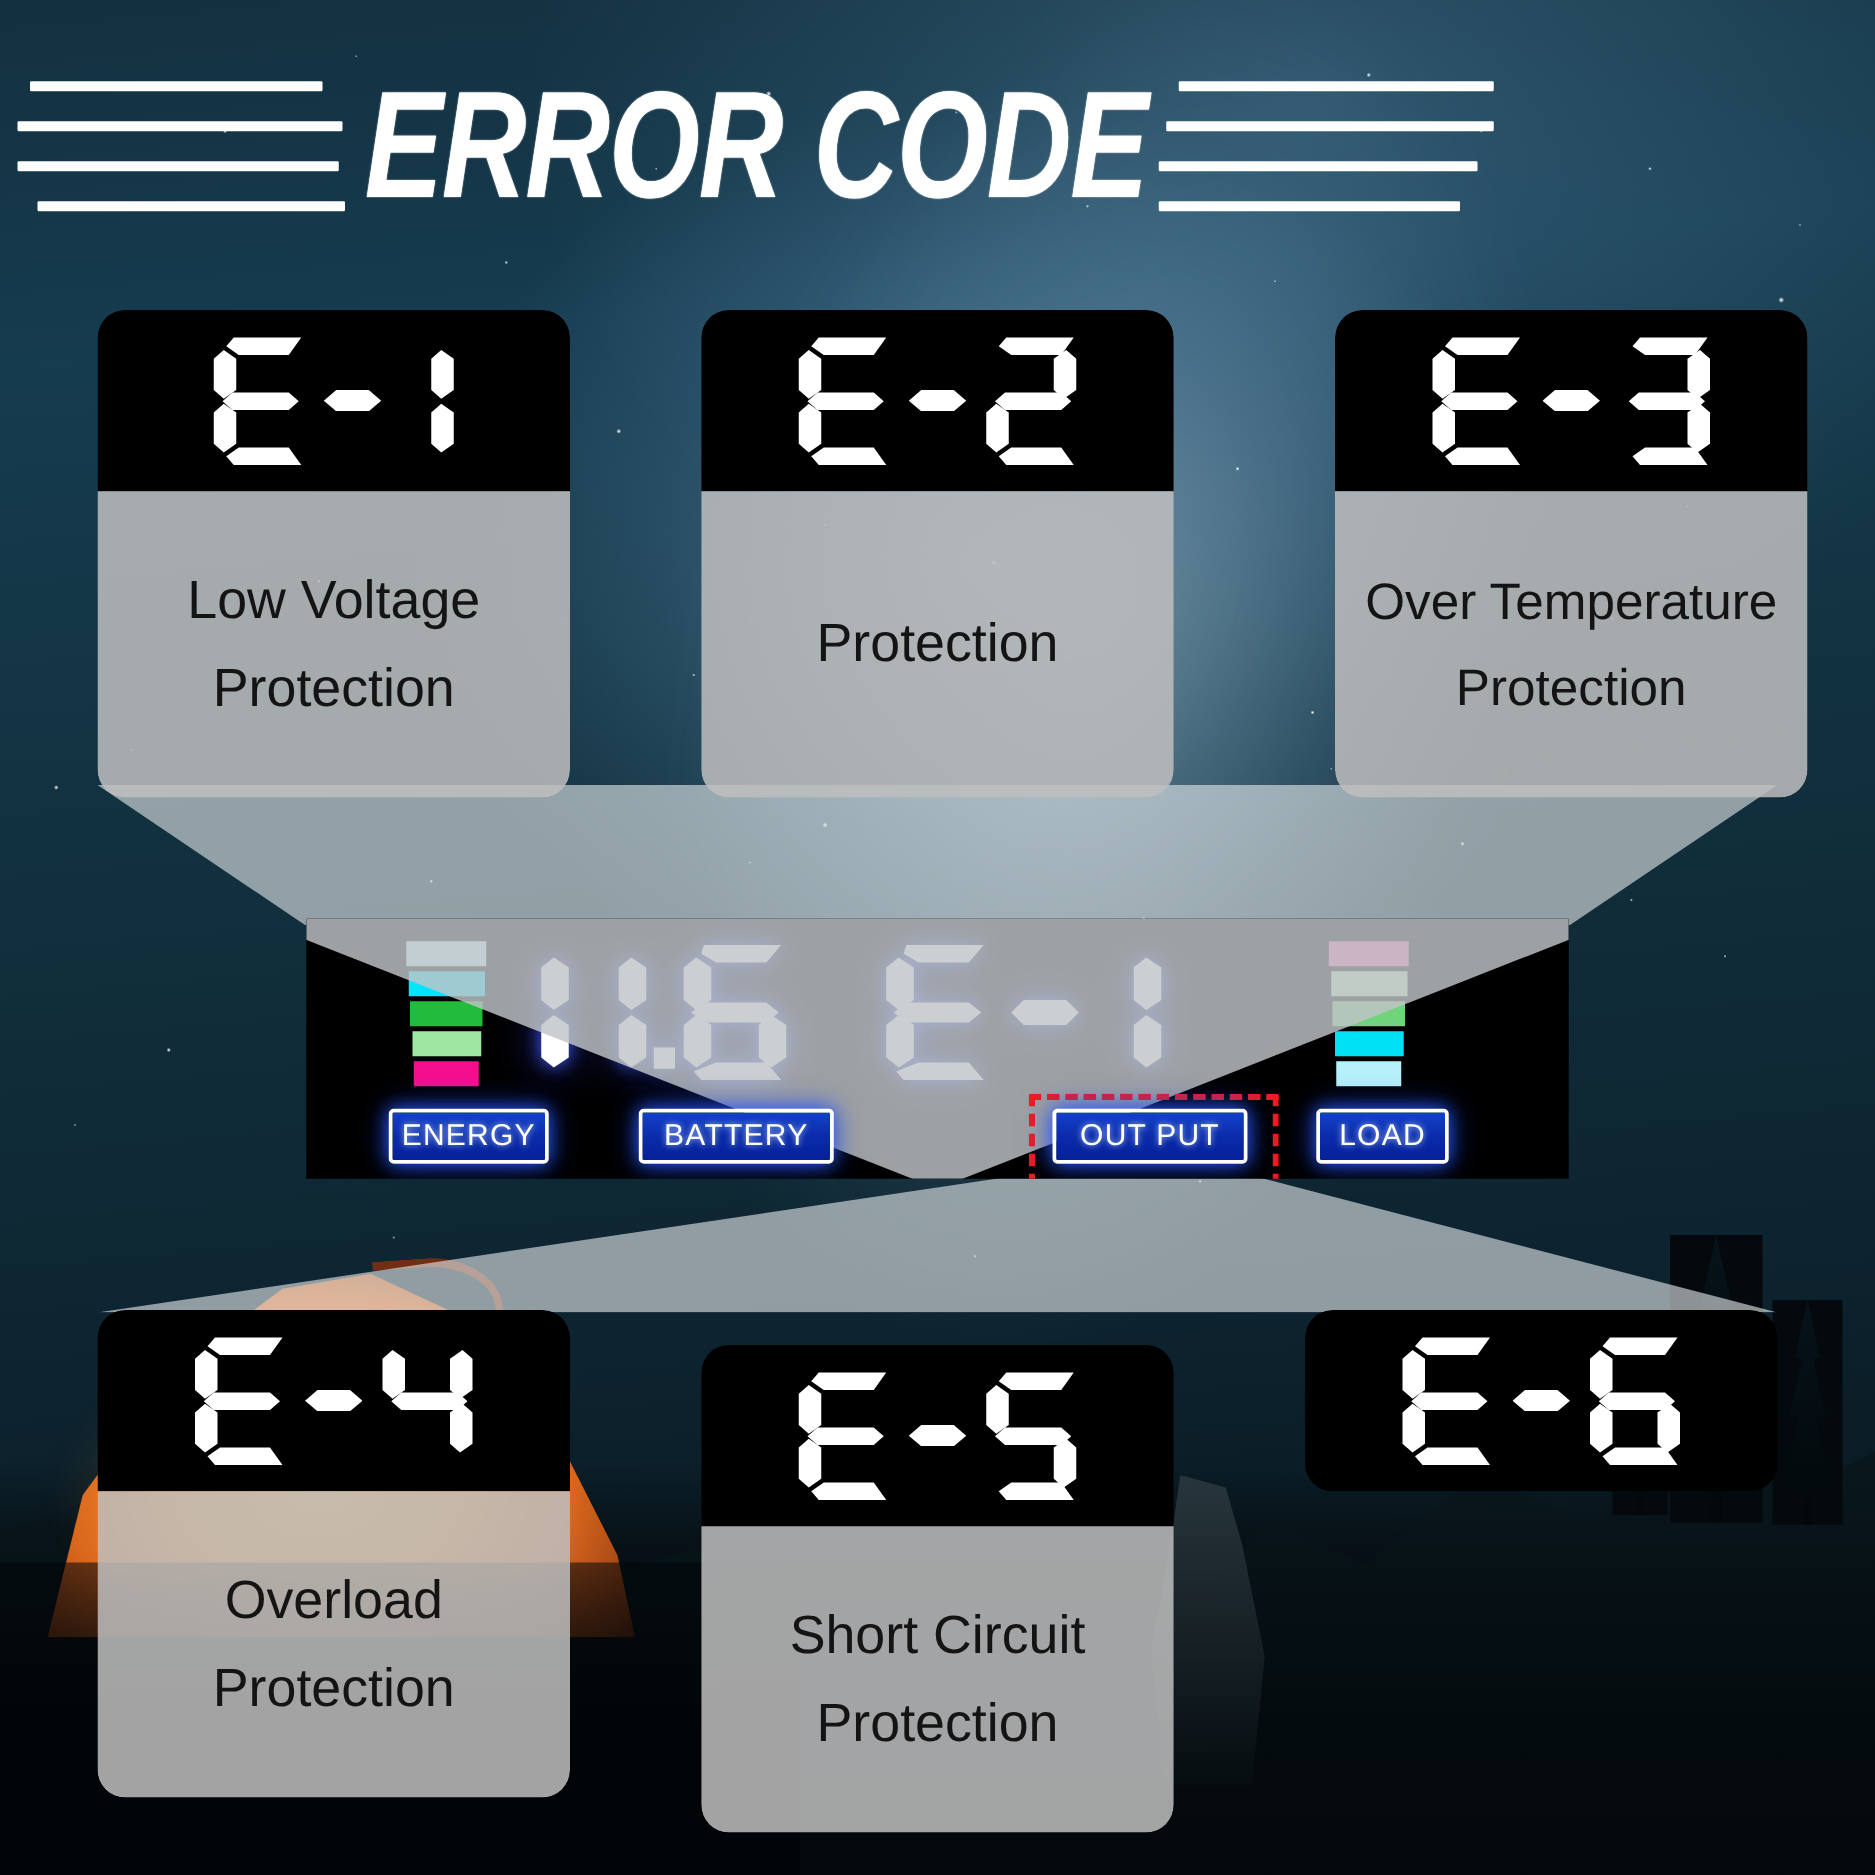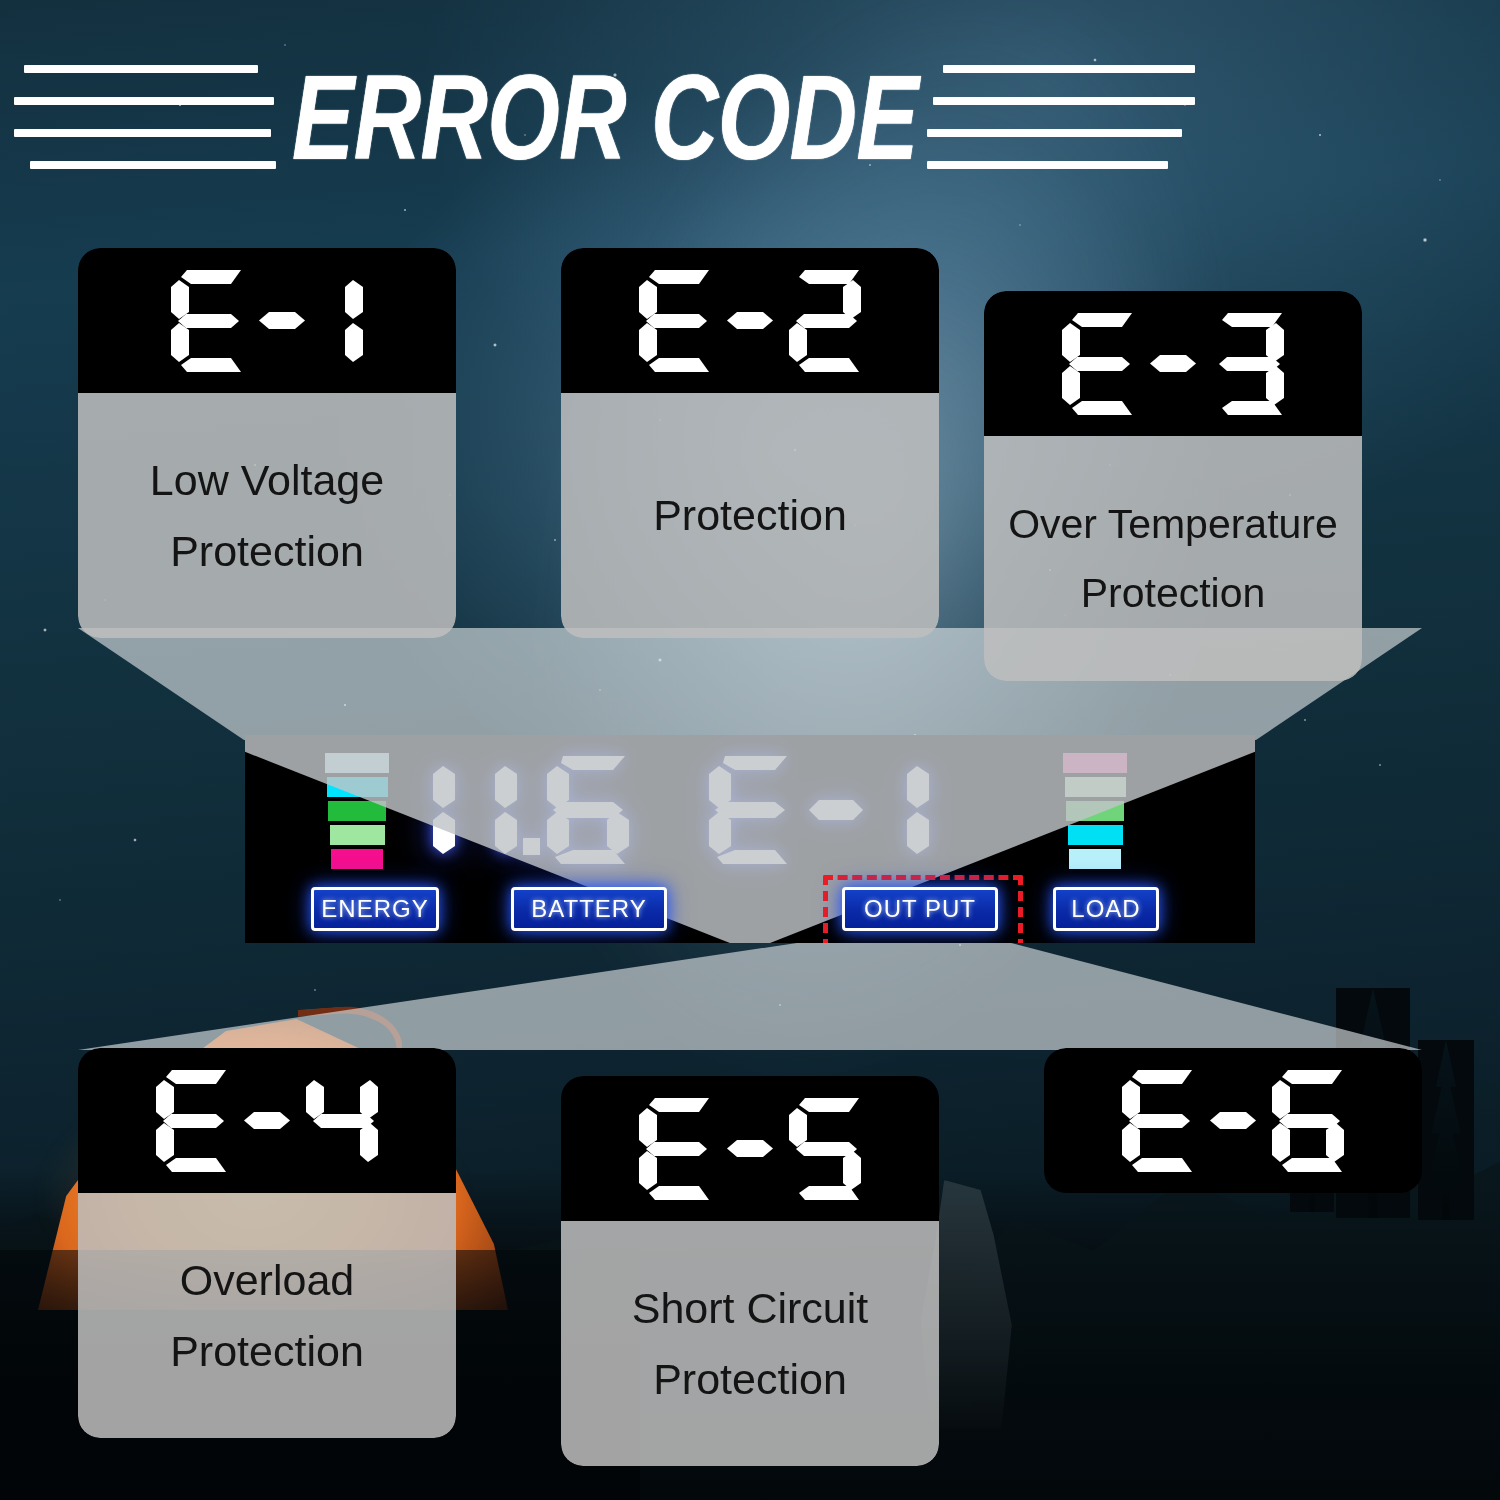--- a/index.html
+++ b/index.html
@@ -337,21 +337,21 @@
           <polygon fill="#fff" points="10,57 20,64 20,89 10,96 2,89 2,64"></polygon>
           <polygon fill="#fff" points="22,92 62,92 72,106 18,106 12,99"></polygon>
         </svg>
       </div>
     </div>
     <div class="body">
       <span>Protection</span>
     </div>
   </div>
 
-  <div class="card wide" style="left:984px;top:248px;margin-top:43px;">
+  <div class="card wide" style="left:1068px;top:248px;">
     <div class="code">
       <div class="seg-row">
         <svg class="seg" width="76" height="110" viewBox="0 0 76 110">
           <polygon fill="#fff" points="18,4 72,4 62,18 22,18 12,11"></polygon>
           <polygon fill="#fff" points="10,14 20,21 20,46 10,53 2,46 2,21"></polygon>
           <polygon fill="#fff" points="17,48 62,48 70,55 62,62 17,62 9,55"></polygon>
           <polygon fill="#fff" points="10,57 20,64 20,89 10,96 2,89 2,64"></polygon>
           <polygon fill="#fff" points="22,92 62,92 72,106 18,106 12,99"></polygon>
         </svg>
         <div class="dash"></div>

